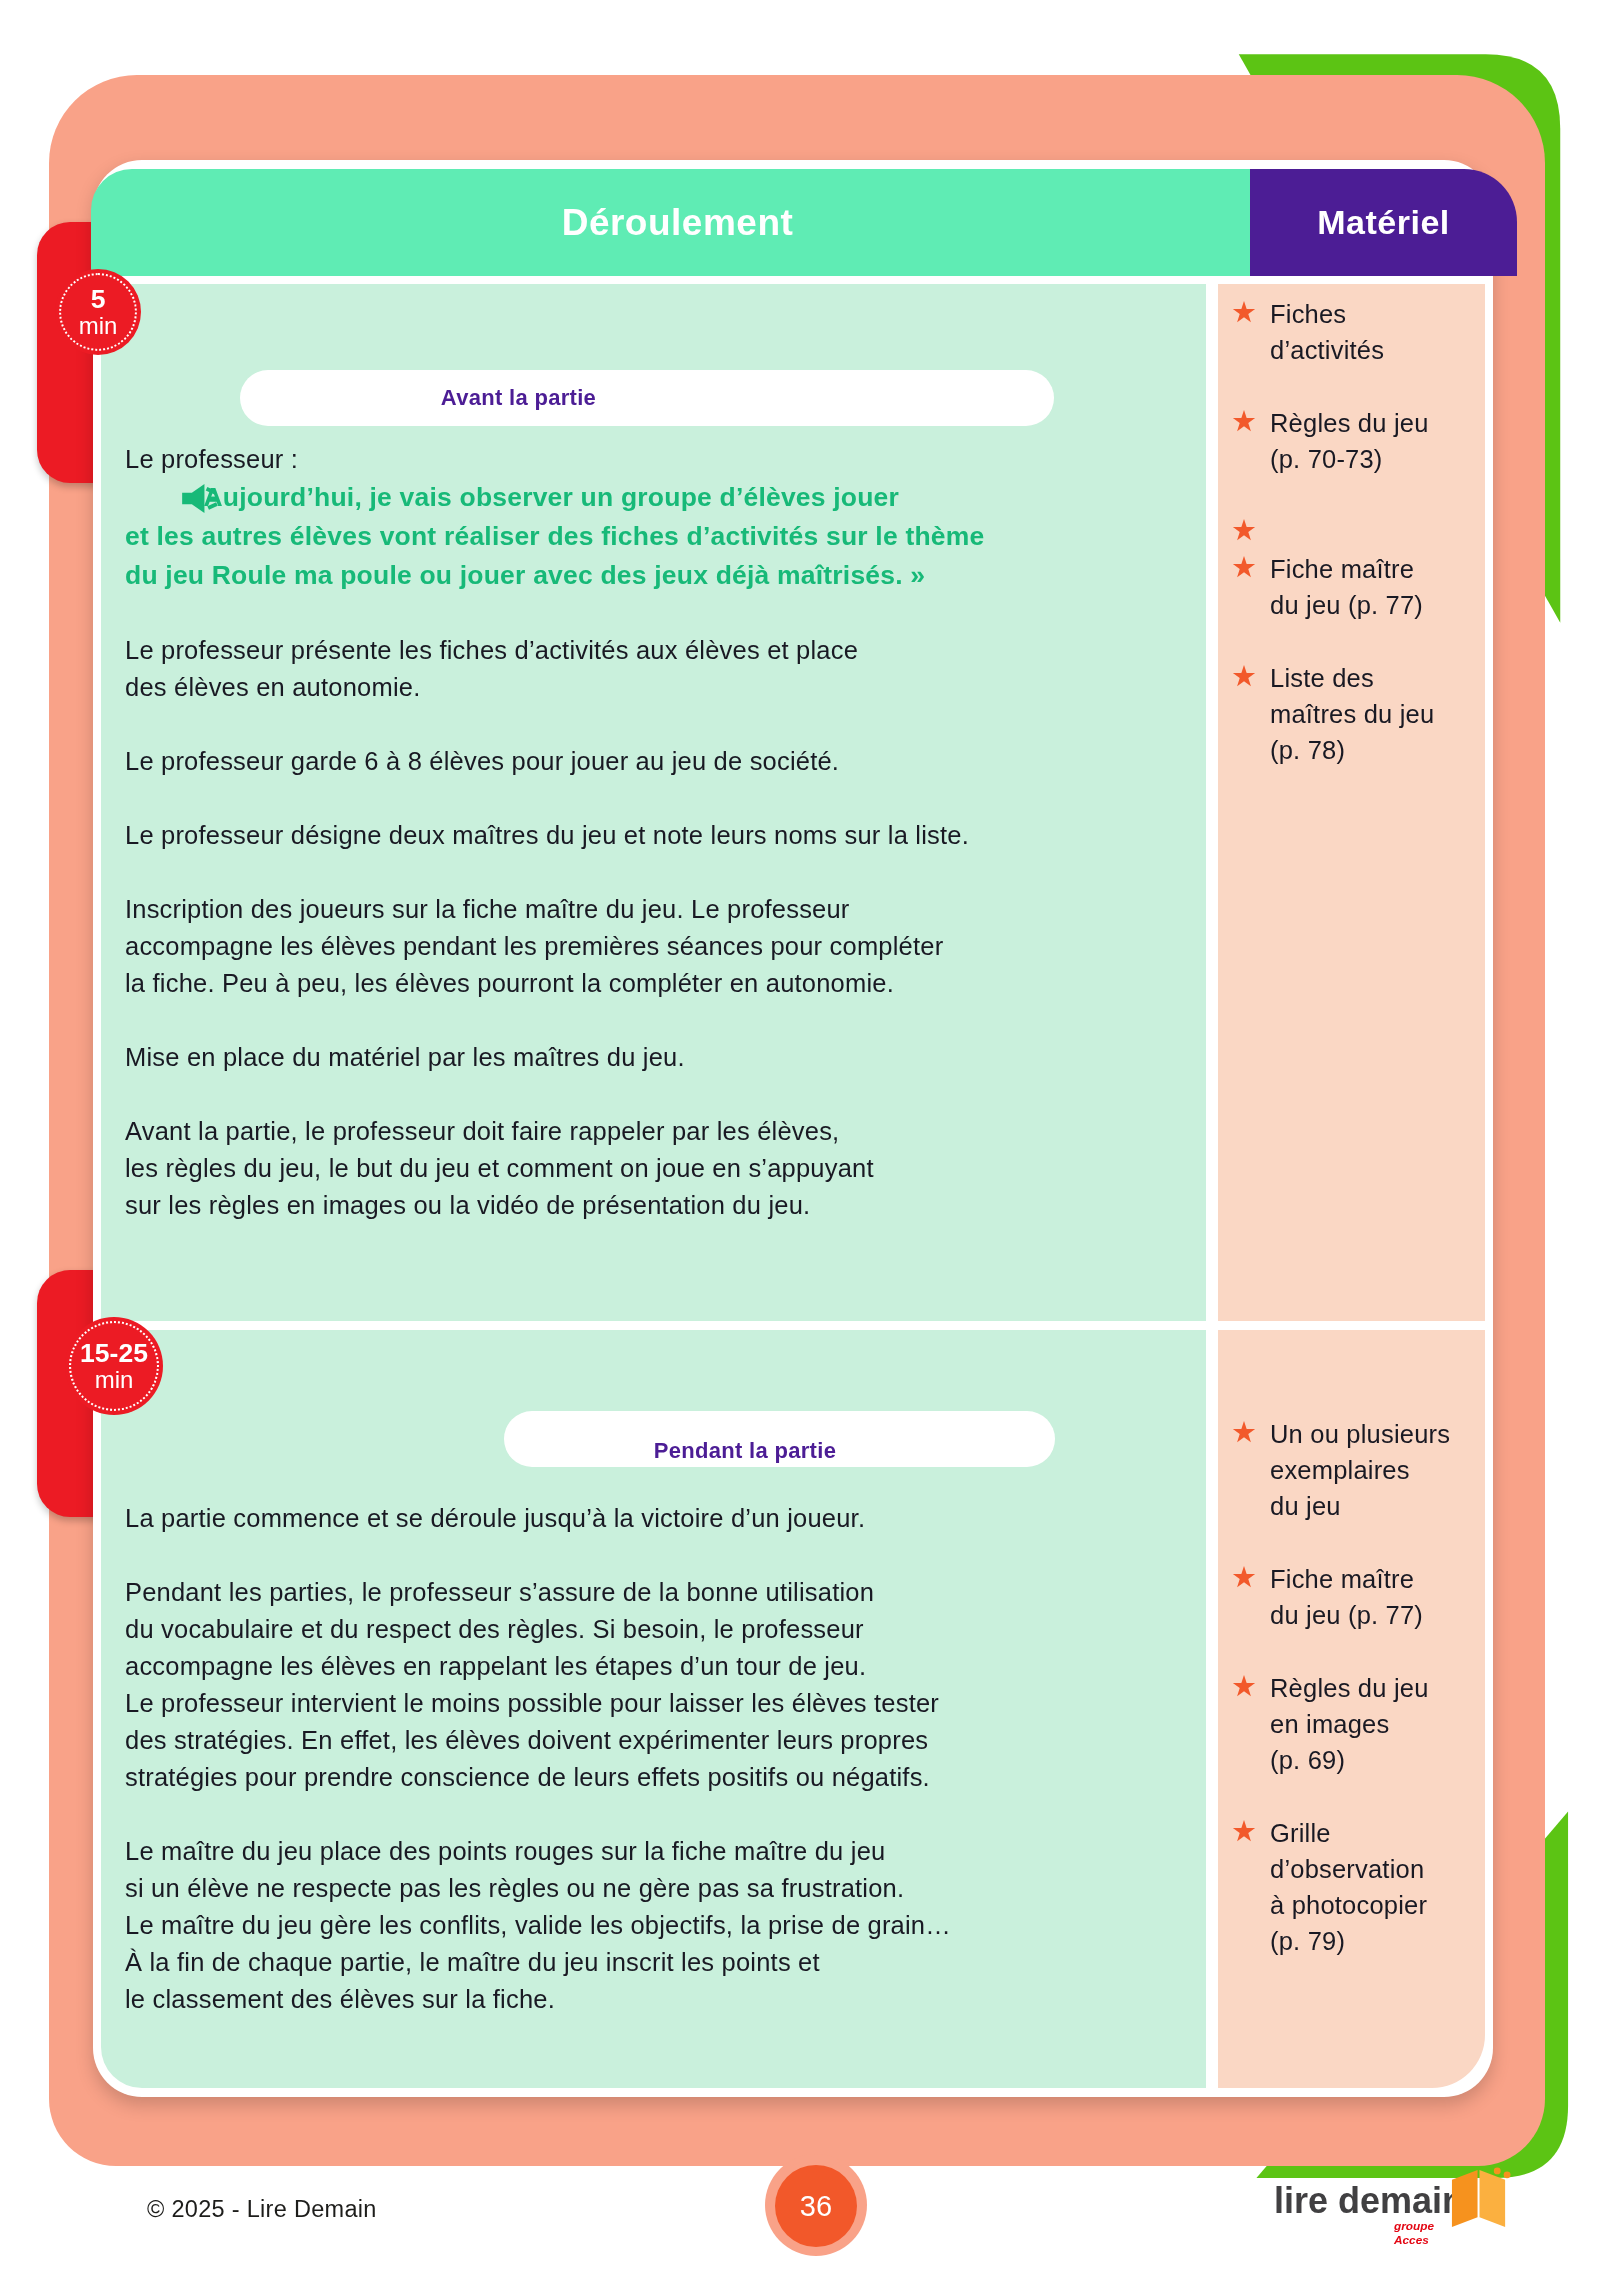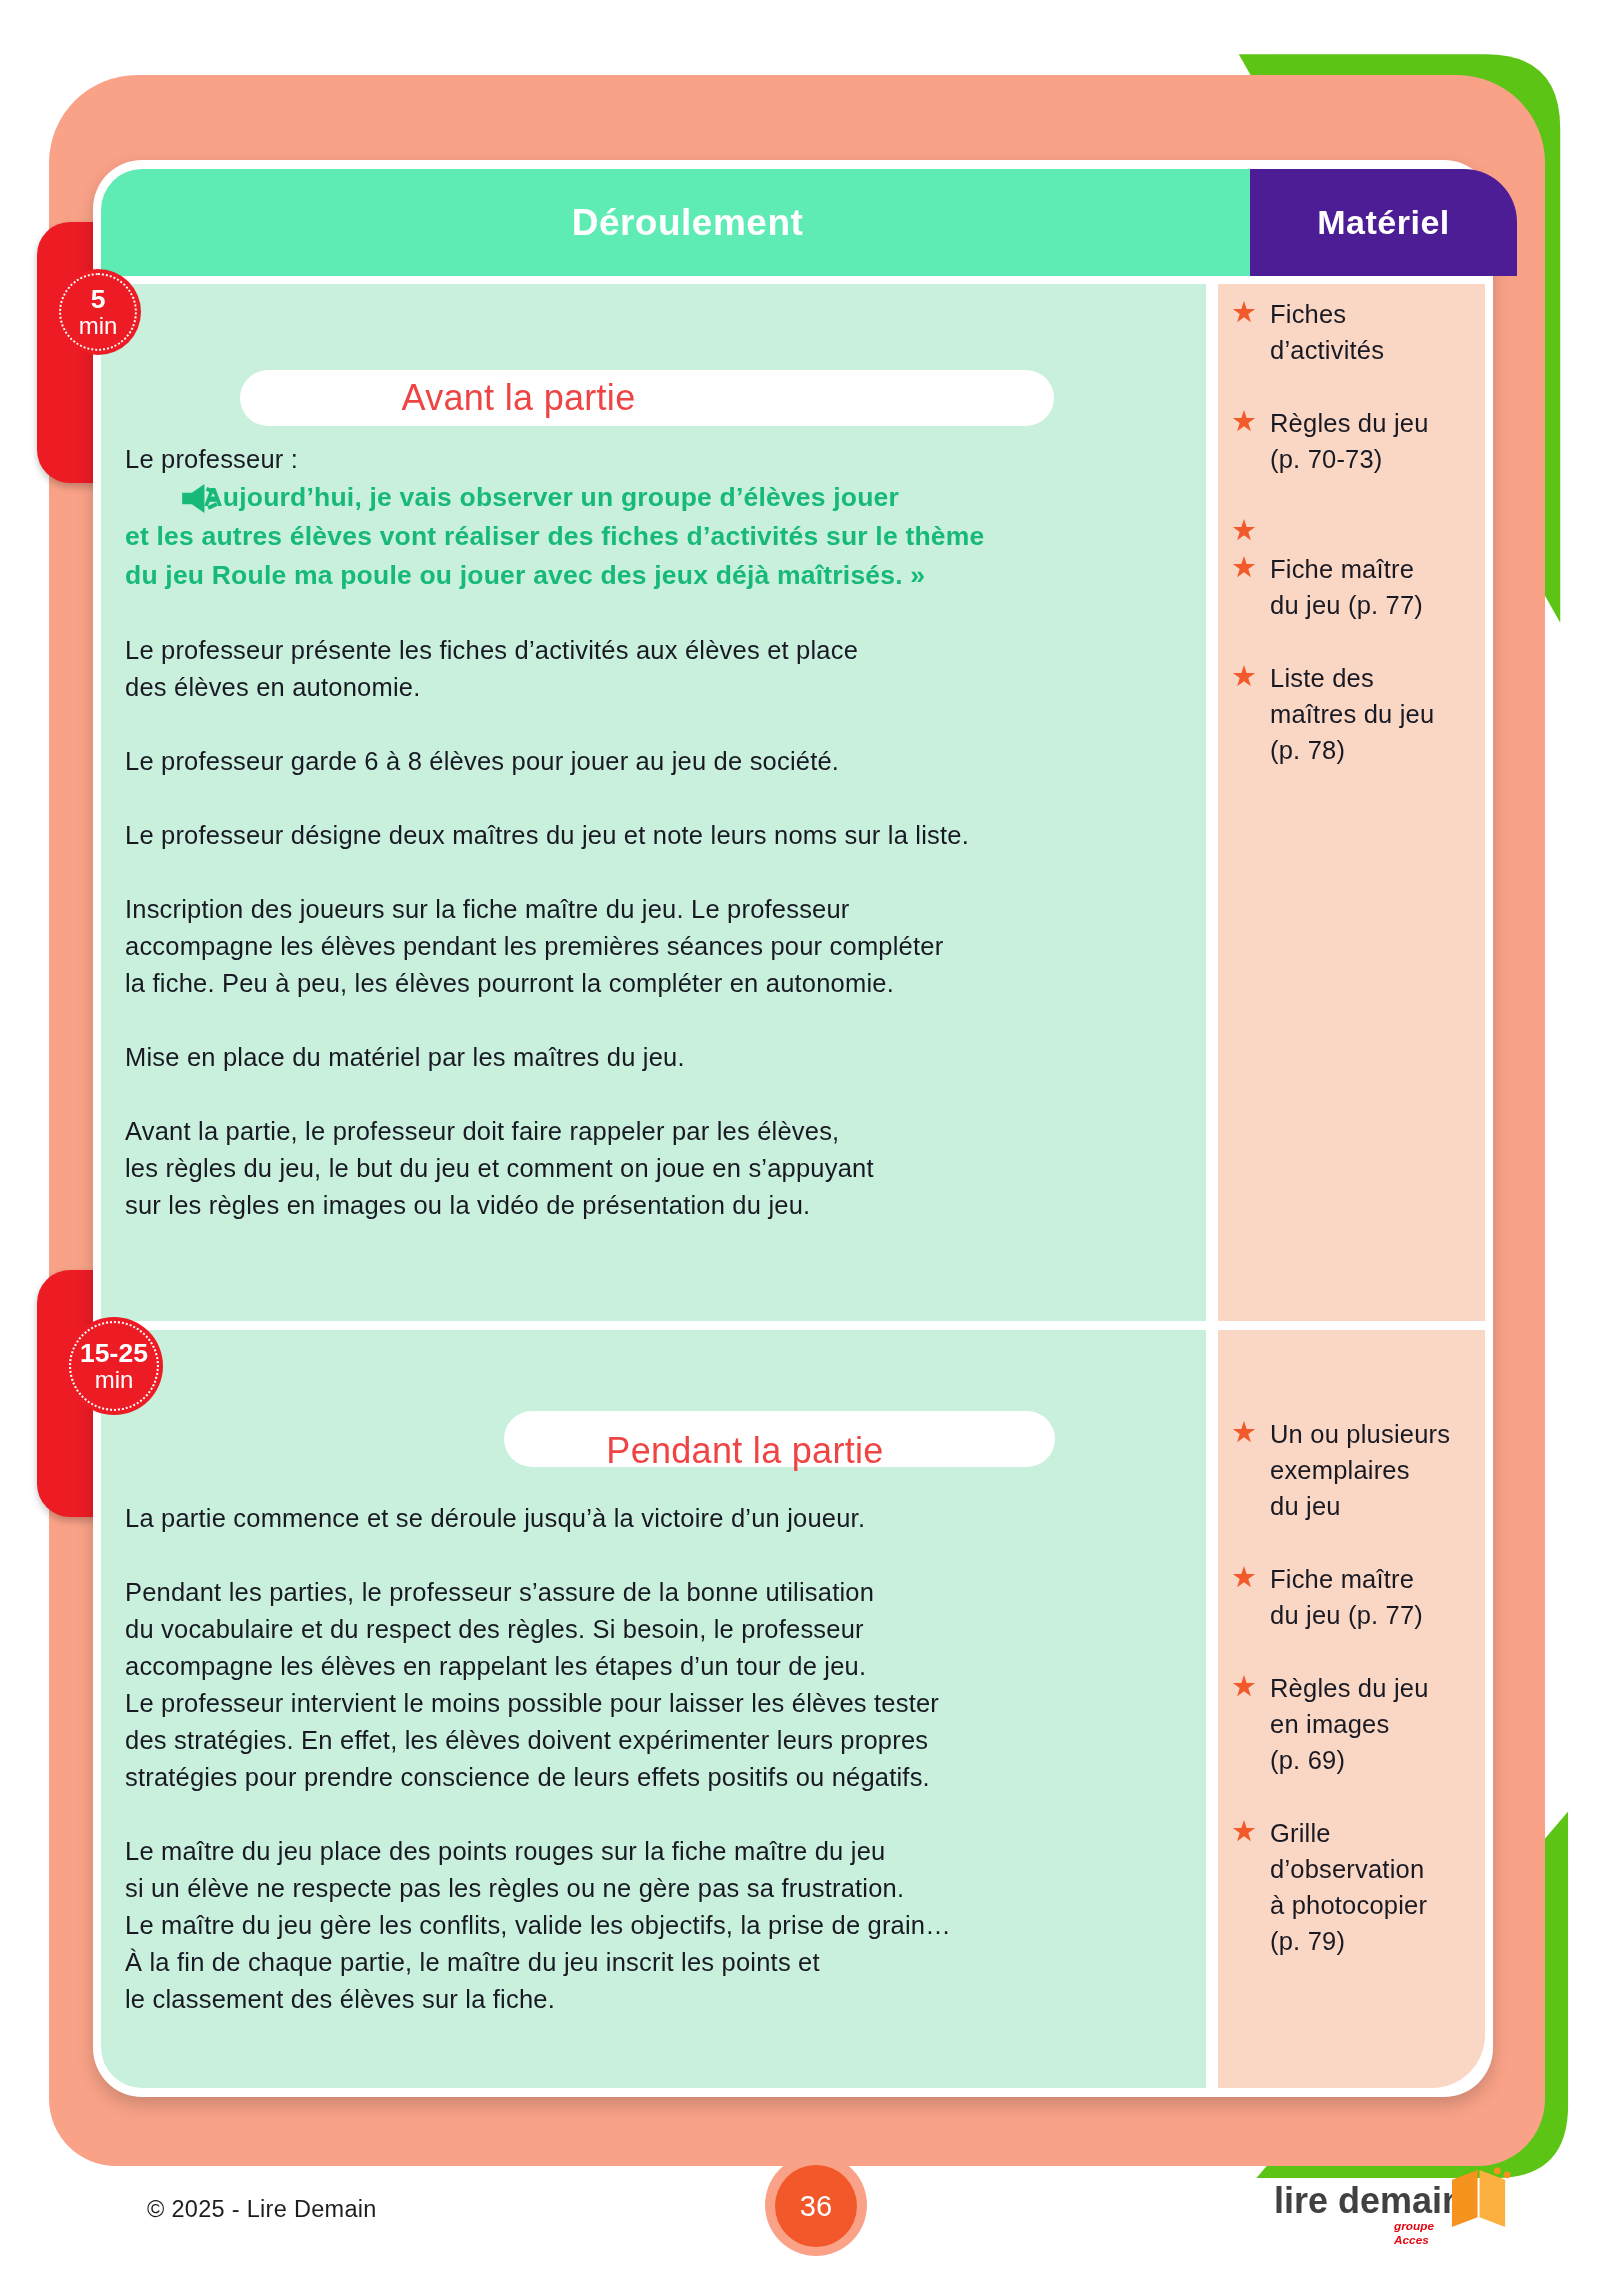--- a/index.html
+++ b/index.html
@@ -11,40 +11,40 @@
           background:#F9A288;border-radius:88px 88px 67px 67px;z-index:2;}
   
   .tab{position:absolute;width:116px;background:#EC1B24;border-radius:33px;z-index:2;
        box-shadow:0 3.9px 7.8px rgba(0,0,0,.22);}
   .tab1{left:37px;top:222px;height:261px;}
   .tab2{left:37px;top:1270px;height:247px;}
   
   .card{position:absolute;left:93px;top:160px;width:1400px;height:1937px;background:#fff;
         border-radius:49px;box-shadow:0 7.8px 17.6px rgba(0,0,0,.18);z-index:3;}
   .hdr{position:absolute;top:169px;height:107px;display:flex;align-items:center;justify-content:center;z-index:4;}
-  .hdr-left{left:101px;width:1173px;background:#5FECB4;border-radius:41px 0 0 0;justify-content:center;}
+  .hdr-left{left:91px;width:1173px;background:#5FECB4;border-radius:41px 0 0 0;justify-content:center;}
   .hdr-right{left:1250px;width:267px;background:#4c1d95;border-radius:0 53px 0 0;}
   .hdr span{color:#fff;font-weight:bold;letter-spacing:0.5px;}
   .hdr-left span{font-size:37px;}
   .hdr-right span{font-size:34px;}
   .panel{position:absolute;z-index:4;}
   .mint{background:#C9F0DC;}
   .peach{background:#FAD7C4;}
   .mint1{left:101px;top:284px;width:1105px;height:1037px;}
   .peach1{left:1218px;top:284px;width:267px;height:1037px;}
   .mint2{left:101px;top:1330px;width:1105px;height:758px;border-radius:0 0 0 41px;}
   .peach2{left:1218px;top:1330px;width:267px;height:758px;border-radius:0 0 53px 0;}
   
   .pill{position:absolute;height:56px;background:#fff;border-radius:28px;z-index:5;
         display:flex;align-items:center;justify-content:center;}
   .pill1{left:240px;top:370px;width:814px;padding-right:0;}
   .pill1 span{margin-right:257px;}
   .pill2{left:504px;top:1411px;width:551px;}
   .pill2 span{margin-right:69px;margin-top:24px;}
-  .pill span{color:#ef4444;font-weight:normal;font-size:36px;letter-spacing:0.3px;}
+  .pill span{color:#4c1d95;font-weight:bold;font-size:22px;letter-spacing:0.3px;}
   
   .body-col{position:absolute;left:125px;width:1054px;z-index:5;color:#191923;
             font-size:25.5px;line-height:37px;letter-spacing:0.2px;}
   .body1{top:441px;}
   .body2{top:1500px;}
   .para{margin:0 0 37px 0;white-space:pre-line;}
   .intro{margin:0;}
   .quote{position:relative;color:#17B978;font-weight:bold;font-size:26.5px;line-height:39px;
          text-indent:57px;margin:0 0 37px 0;}
   .speaker{position:absolute;left:-2px;top:4.9px;}

